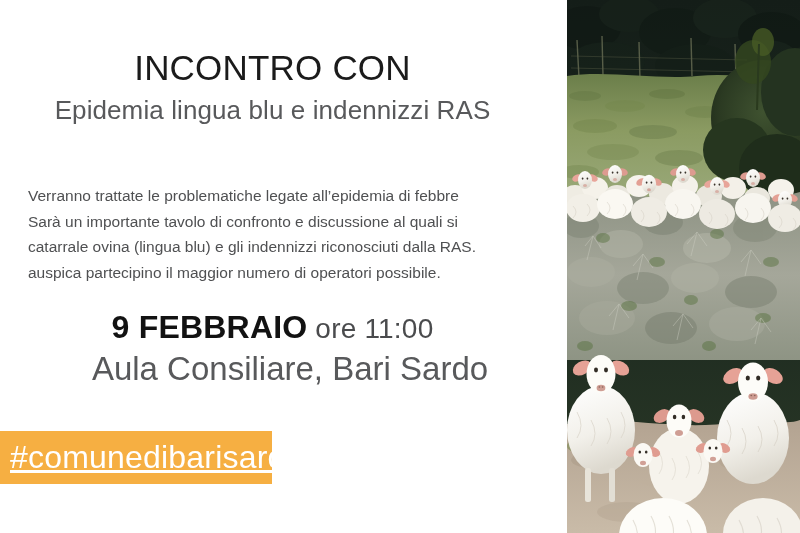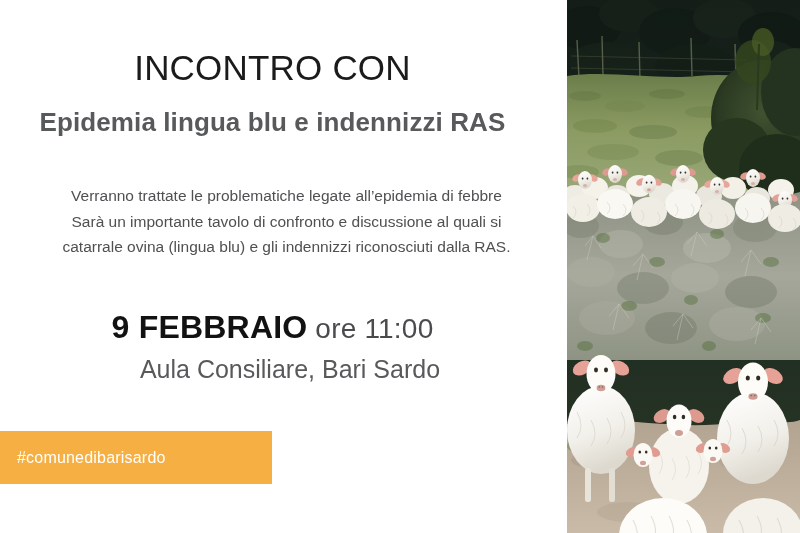--- a/index.html
+++ b/index.html
@@ -42,34 +42,33 @@
     font-weight: 400;
     letter-spacing: 0.2px;
     color: #1b1b1b;
     line-height: 40px;
     white-space: nowrap;
     margin: 0;
   }
   .subhead {
     font-family: "Liberation Sans", sans-serif;
     font-size: 26px;
-    font-weight: 700;
+    font-weight: 400;
     color: #58595b;
     line-height: 34px;
     letter-spacing: 0.1px;
     white-space: nowrap;
-    margin: 17px 0 0 0;
+    margin: 5px 0 0 0;
   }
 
   .body-block {
     position: absolute;
     left: 28px;
     right: 22px;
     top: 183px;
-    text-align: center;
   }
   .body-line {
     font-family: "Liberation Sans", sans-serif;
     font-size: 15.5px;
     font-weight: 400;
     color: #4f5052;
     line-height: 25.5px;
     white-space: nowrap;
   }
 
@@ -93,21 +92,21 @@
   }
   .when-time {
     font-family: "Liberation Sans", sans-serif;
     font-size: 28px;
     font-weight: 400;
     color: #4a4b4d;
     letter-spacing: 0.2px;
   }
   .where-line {
     font-family: "Liberation Sans", sans-serif;
-    font-size: 25px;
+    font-size: 33px;
     font-weight: 400;
     color: #58595b;
     line-height: 34px;
     white-space: nowrap;
     margin-top: 2px;
     padding-left: 35px;
   }
 
   
   .hashtag-badge {
@@ -115,26 +114,27 @@
     left: 0;
     top: 431px;
     width: 272px;
     height: 53px;
     background: #f6af42;
     display: flex;
     align-items: center;
   }
   .hashtag-text {
     font-family: "Liberation Sans", sans-serif;
-    font-size: 16px;
+    font-size: 32px;
     font-weight: 400;
     color: #ffffff;
     letter-spacing: 0.2px;
-    padding-left: 17px;
-    white-space: nowrap;
+    padding-left: 10px;
+    white-space: nowrap;
+    text-decoration: underline;
   }
 
   
   .photo-panel {
     position: absolute;
     left: 567px;
     top: 0;
     width: 233px;
     height: 533px;
     overflow: hidden;
@@ -155,20 +155,21 @@
 
     <div class="headline-block">
       <div class="headline-1">INCONTRO CON</div>
       <div class="subhead">Epidemia lingua blu e indennizzi RAS</div>
     </div>
 
     <div class="body-block">
       <div class="body-line">Verranno trattate le problematiche legate all’epidemia di febbre</div>
       <div class="body-line">Sarà un importante tavolo di confronto e discussione al quali si</div>
       <div class="body-line">catarrale ovina (lingua blu) e gli indennizzi riconosciuti dalla RAS.</div>
+      <div class="body-line">auspica partecipino il maggior numero di operatori possibile.</div>
     </div>
 
     <div class="when-block">
       <div class="when-line">
         <span class="when-date">9 FEBBRAIO</span><span class="when-time"> </span><span class="when-time">ore 11:00</span>
       </div>
       <div class="where-line">Aula Consiliare, Bari Sardo</div>
     </div>
 
     <div class="hashtag-badge">

